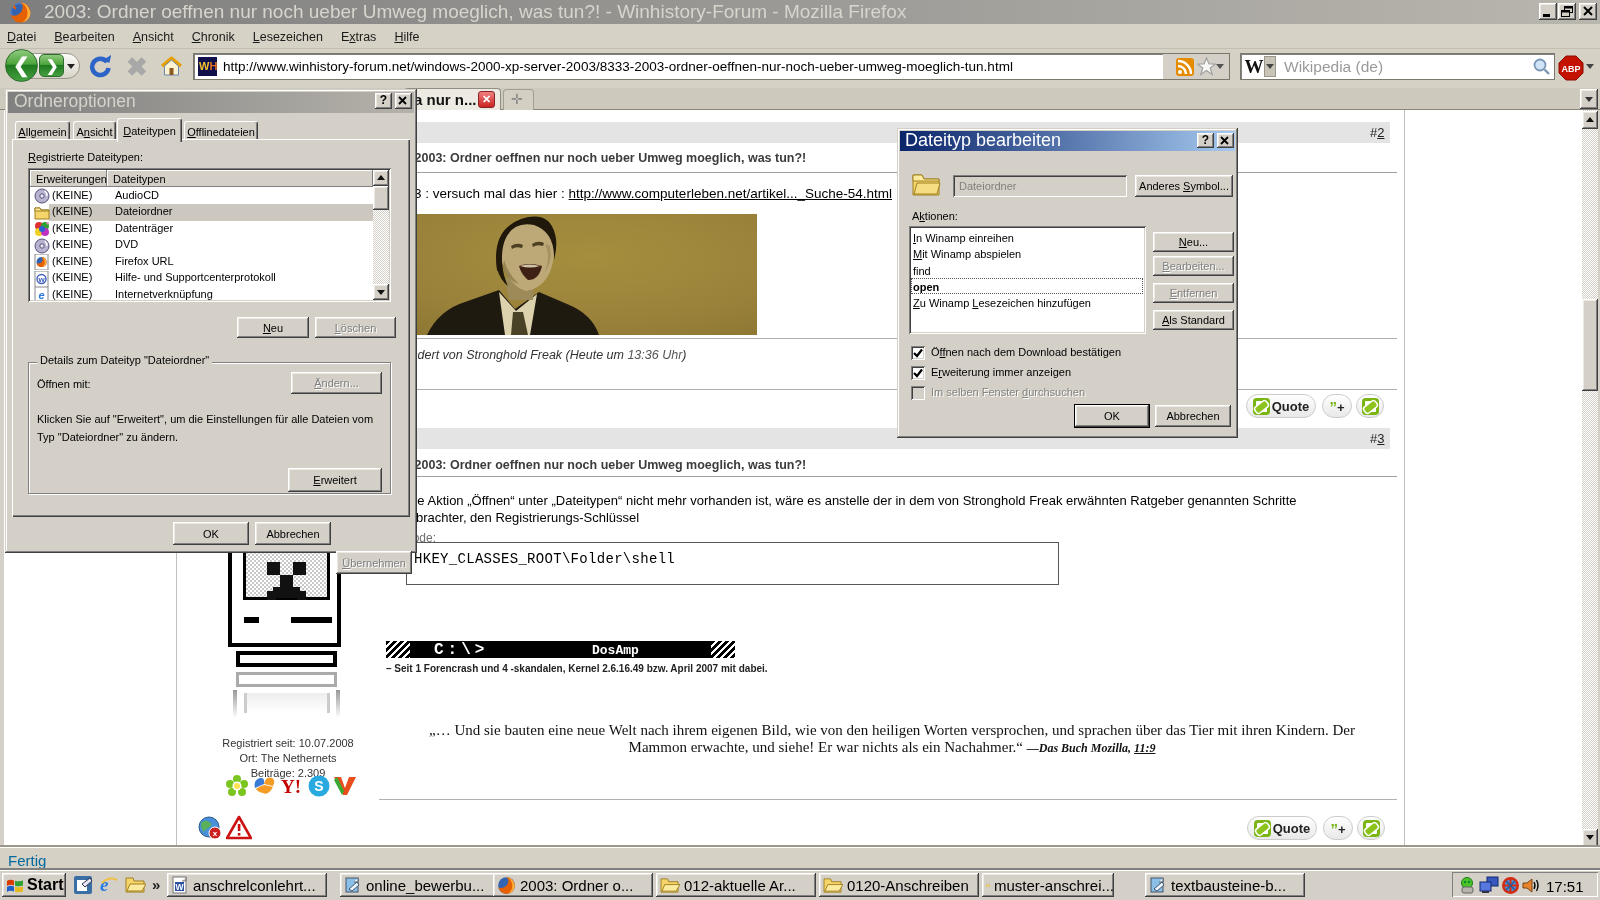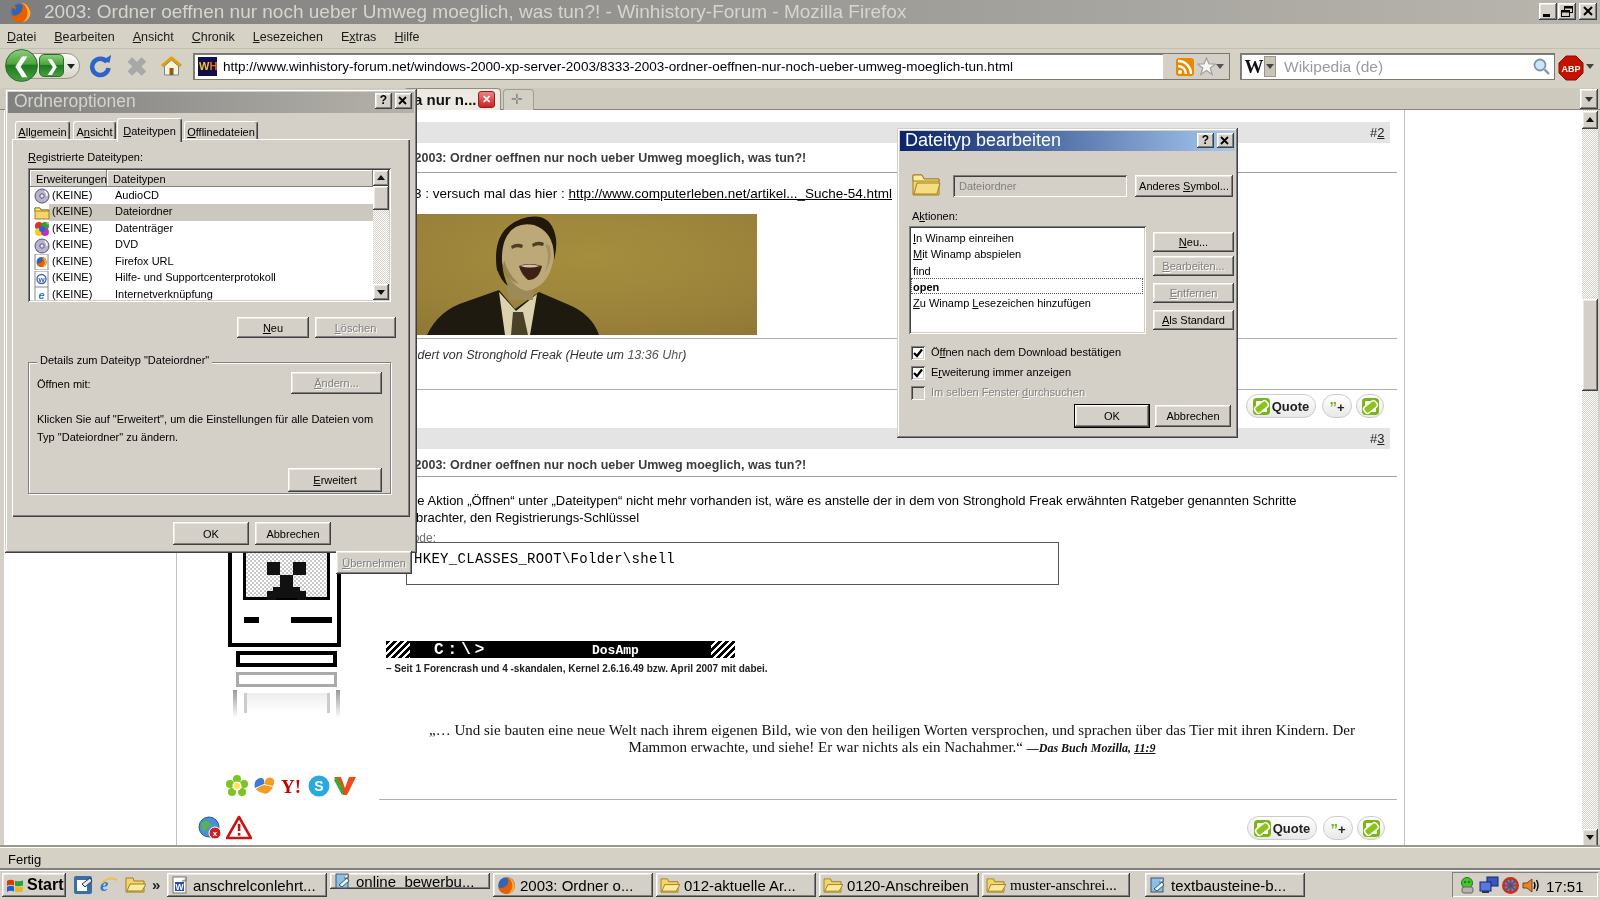--- a/index.html
+++ b/index.html
@@ -231,20 +231,21 @@
 
   <div class="abs" style="left:240px;top:507px;width:15px;height:6px;background:#000;"></div>
   <div class="abs" style="left:287px;top:507px;width:41px;height:6px;background:#000;"></div>
 
   <div class="abs" style="left:232px;top:541px;width:101px;height:16px;border:4px solid #000;background:#fff;"></div>
 
   <div class="abs" style="left:232px;top:562px;width:101px;height:15px;border:3px solid #aaa;background:#fff;"></div>
   <div class="abs" style="left:229px;top:580px;width:4px;height:28px;background:linear-gradient(#999,#fff);"></div>
   <div class="abs" style="left:332px;top:580px;width:4px;height:28px;background:linear-gradient(#999,#fff);"></div>
   <div class="abs" style="left:240px;top:583px;width:86px;height:20px;border-left:3px solid #ccc;border-right:3px solid #ccc;background:linear-gradient(#eee,#fff);"></div>
+  <div class="abs" style="left:173px;top:626px;width:222px;text-align:center;font-size:11px;color:#333;line-height:15px;">Registriert seit: 10.07.2008<br>Ort: The Nethernets<br>Beiträge: 2.309</div>
 
   <svg class="abs" style="left:221px;top:664px" width="24" height="24" viewBox="0 0 24 24">
       <g fill="#7ac520">
         <circle cx="12" cy="5" r="4"></circle>
         <circle cx="5" cy="10" r="4"></circle>
         <circle cx="19" cy="10" r="4"></circle>
         <circle cx="7" cy="18" r="4"></circle>
         <circle cx="17" cy="18" r="4"></circle>
       </g>
       <circle cx="12" cy="12" r="4.5" fill="#fff"></circle>
@@ -284,21 +285,21 @@
 <div class="abs" style="left:1582px;top:110px;width:16px;height:737px;background:#fff;background-image:conic-gradient(#d4d0c8 25%,#fff 25% 50%,#d4d0c8 50% 75%,#fff 75%);background-size:2px 2px;"></div>
 <div class="abs raised" style="left:1582px;top:111px;width:16px;height:18px;">
     <div class="abs" style="left:4px;top:6px;width:0;height:0;border-left:4px solid transparent;border-right:4px solid transparent;border-bottom:5px solid #111;"></div>
   </div>
 <div class="abs raised" style="left:1582px;top:829px;width:16px;height:18px;">
     <div class="abs" style="left:4px;top:6px;width:0;height:0;border-left:4px solid transparent;border-right:4px solid transparent;border-top:5px solid #111;"></div>
   </div>
 <div class="abs raised" style="left:1582px;top:299px;width:16px;height:92px;"></div>
 
 <div class="abs" style="left:0;top:847px;width:1600px;height:23px;background:#d5d1c5;border-top:1px solid #fff;box-shadow:0 -2px 0 #9a968a;"></div>
-<div class="abs" style="left:8px;top:852px;font-size:13px;color:#000000;">Fertig</div>
+<div class="abs" style="left:8px;top:852px;font-size:15px;color:#0369a1;">Fertig</div>
 
 <div class="abs" style="left:0;top:870px;width:1600px;height:30px;background:#d4d0c8;border-top:1px solid #fff;box-shadow:0 -2px 0 #808080;"></div>
 
 <div class="abs btn" style="left:2px;top:873px;width:64px;height:24px;justify-content:flex-start;padding-left:3px;">
   <svg width="20" height="18" viewBox="0 0 20 18">
       <path d="M2 5 Q5 3 9 4.5 L9 9.5 Q5 8 2 10 Z" fill="#d83a00"></path>
       <path d="M10 4.7 Q14 6 18 4.5 L18 9.5 Q14 11 10 9.7 Z" fill="#30a030"></path>
       <path d="M2 11 Q5 9 9 10.5 L9 15.5 Q5 14 2 16 Z" fill="#2060c8"></path>
       <path d="M10 10.7 Q14 12 18 10.5 L18 15.5 Q14 17 10 15.7 Z" fill="#e8b820"></path>
     </svg>
@@ -322,21 +323,21 @@
 
 <div class="abs btn tsk" style="left:167px;top:873px;width:160px;height:24px;">
   <svg width="18" height="18" viewBox="0 0 18 18">
       <rect x="2" y="1" width="13" height="16" fill="#fff" stroke="#777"></rect>
       <path d="M15 1 L15 5 L11 5" fill="#d4d0c8" stroke="#777"></path>
       <rect x="4" y="6" width="9" height="9" fill="#2a50a0"></rect>
       <text x="8.5" y="13.5" font-size="8.5" fill="#fff" text-anchor="middle" font-weight="bold">W</text>
     </svg>
   <span>anschrelconlehrt...</span>
   </div>
-<div class="abs btn tsk" style="left:330px;top:873px;width:160px;height:16px;">
+<div class="abs btn tsk" style="left:340px;top:873px;width:160px;height:24px;">
   <svg width="18" height="18" viewBox="0 0 18 18">
       <rect x="2" y="2" width="12" height="14" fill="#8ac0e8" stroke="#456"></rect>
       <path d="M14 2 L14 6 L10 6" fill="#fff" stroke="#456"></path>
       <path d="M5 13 L13 6 L15 9 L8 15 Z" fill="#e8f4ff" stroke="#456"></path>
     </svg>
   <span>online_bewerbu...</span>
   </div>
 <div class="abs btn tsk" style="left:493px;top:873px;width:160px;height:24px;">
   <svg width="19" height="19" viewBox="0 0 24 24">
       <circle cx="12" cy="12" r="10.5" fill="#3464b0"></circle>
@@ -352,21 +353,21 @@
     </svg>
   <span>012-aktuelle Ar...</span>
   </div>
 <div class="abs btn tsk" style="left:819px;top:873px;width:160px;height:24px;">
   <svg width="20" height="17" viewBox="0 0 21 18">
       <path d="M1 4 L1 16 L19 16 L19 5 L9 5 L8 2 L1 2 Z" fill="#f5d56a" stroke="#a08020"></path>
       <path d="M2 15 L5 8 L21 8 L17 15 Z" fill="#fceb9e" stroke="#a08020"></path>
     </svg>
   <span>0120-Anschreiben</span>
   </div>
-<div class="abs btn tsk" style="left:982px;top:873px;width:148px;height:24px;font-family:Liberation Serif, serif;">
+<div class="abs btn tsk" style="left:982px;top:873px;width:132px;height:24px;">
   <svg width="20" height="17" viewBox="0 0 21 18">
       <path d="M1 4 L1 16 L19 16 L19 5 L9 5 L8 2 L1 2 Z" fill="#f5d56a" stroke="#a08020"></path>
       <path d="M2 15 L5 8 L21 8 L17 15 Z" fill="#fceb9e" stroke="#a08020"></path>
     </svg>
   <span>muster-anschrei...</span>
   </div>
 <div class="abs btn tsk" style="left:1145px;top:873px;width:160px;height:24px;">
   <svg width="18" height="18" viewBox="0 0 18 18">
       <rect x="2" y="2" width="12" height="14" fill="#8ac0e8" stroke="#456"></rect>
       <path d="M14 2 L14 6 L10 6" fill="#fff" stroke="#456"></path>

